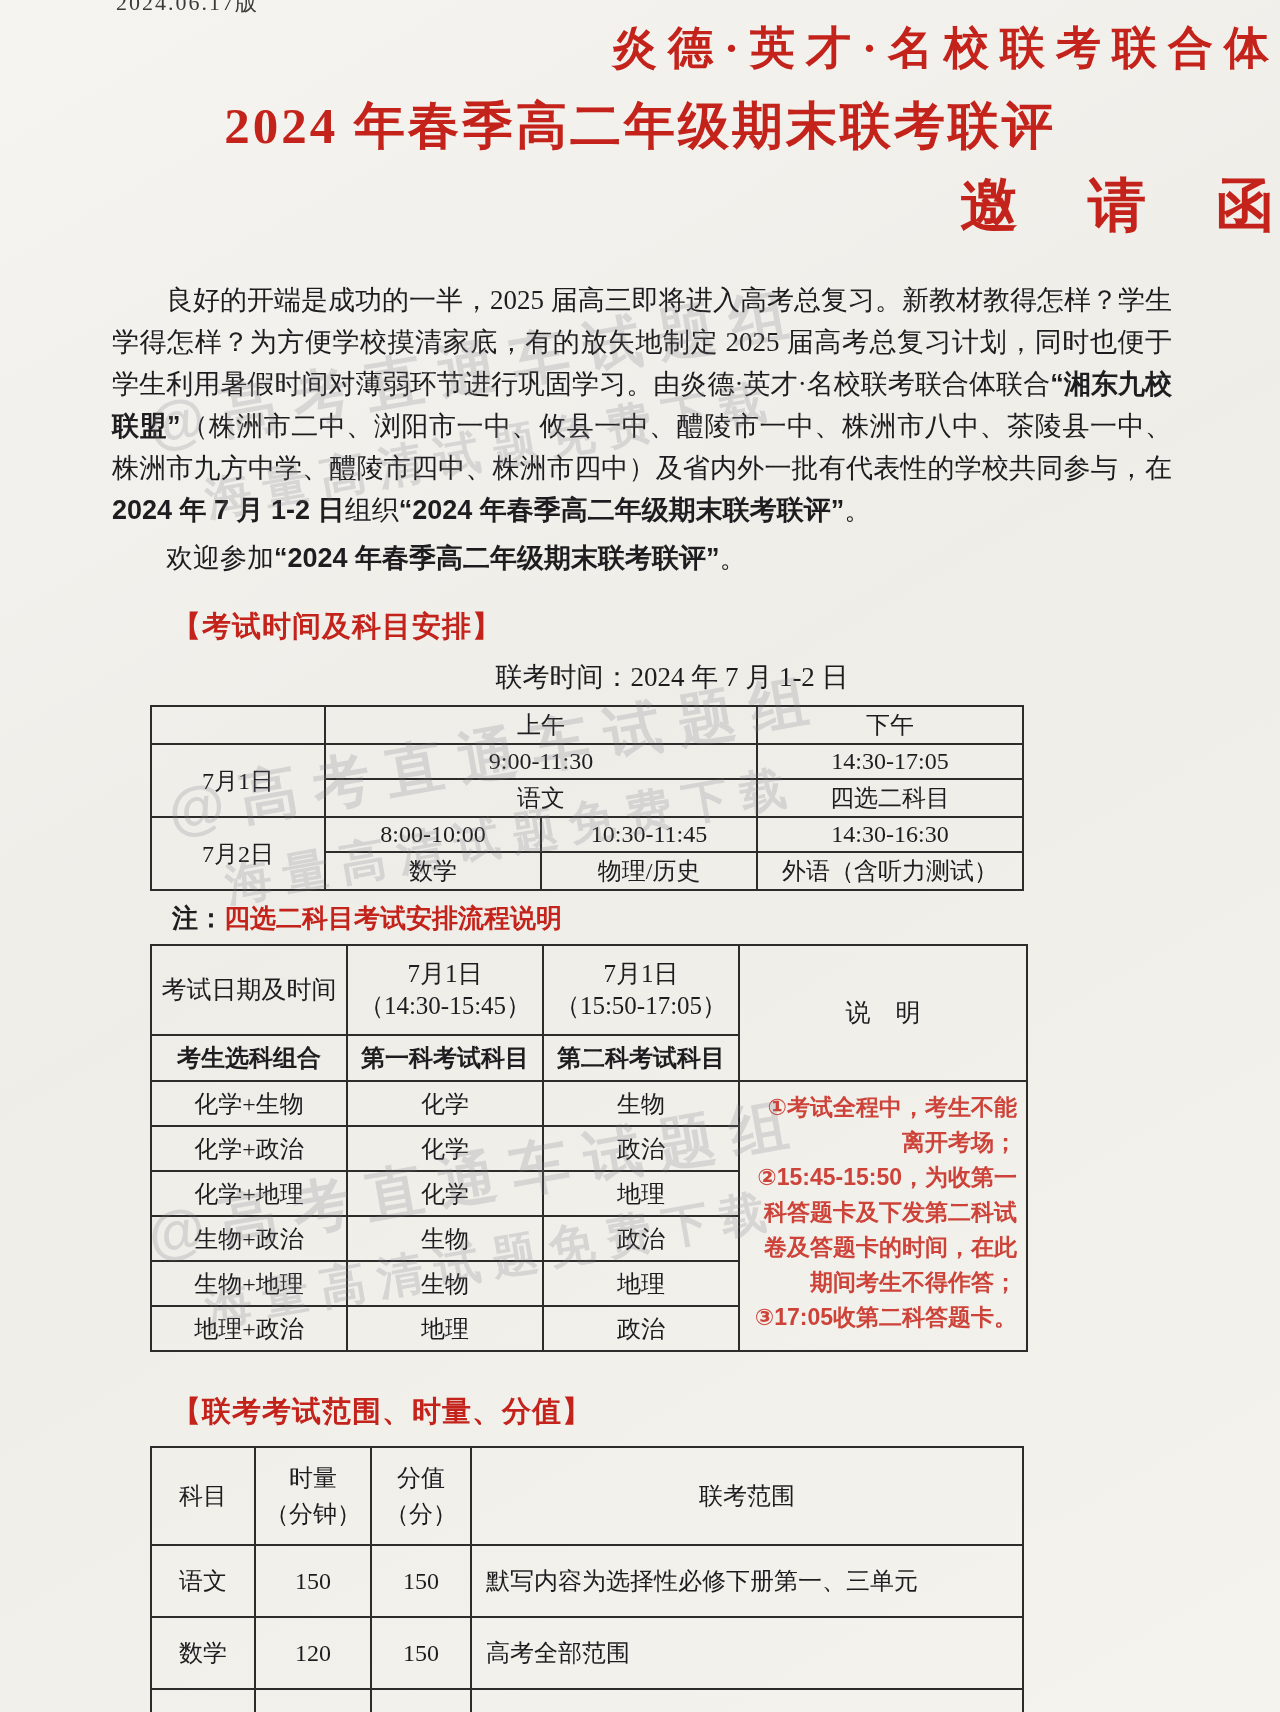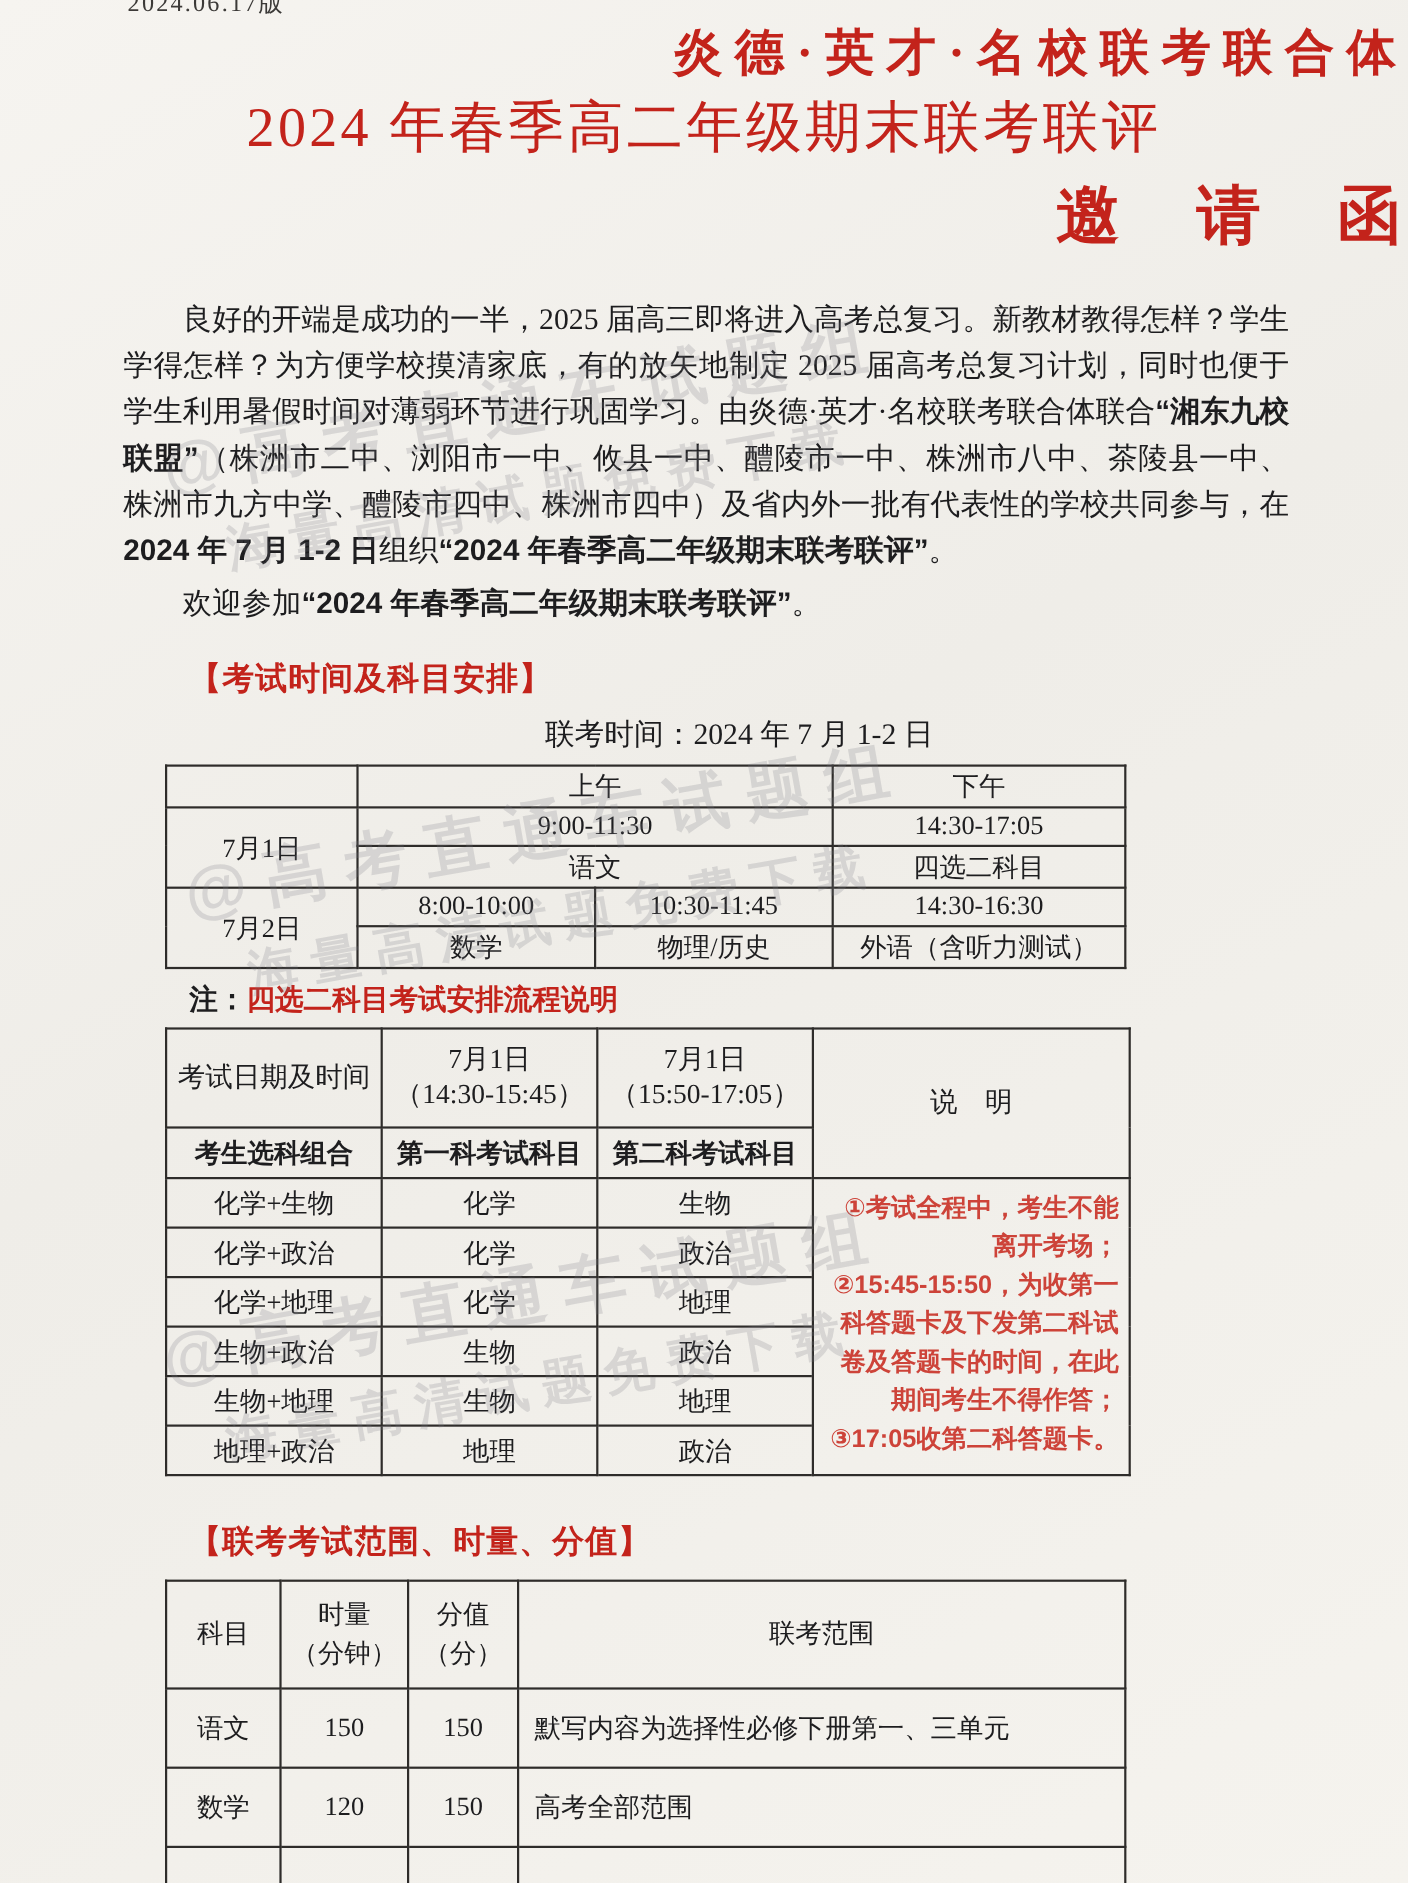--- a/index.html
+++ b/index.html
@@ -6,21 +6,21 @@
   html,body { background:#9a9a9a; }
   .page {
     position:relative; width:1280px; height:1712px; margin:0 auto;
     background:linear-gradient(150deg,#f6f4f0 0%,#efede8 45%,#f5f3ee 100%);
     overflow:hidden; color:#1d1d1f;
     font-family:"Liberation Serif","DejaVu Serif",serif;
   }
   .edition { position:absolute; top:-12px; left:116px; font-size:22px; color:#3c3a38; letter-spacing:2px; }
 
   .title1 { margin-top:18px; text-align:right; color:#c3231b; font-size:45px; font-weight:700; letter-spacing:11px; }
-  .title2 { margin-top:4px; text-align:center; color:#c3231b; font-size:51px; font-weight:400; letter-spacing:3px; }
+  .title2 { margin-top:14px; text-align:center; color:#c3231b; font-size:51px; font-weight:700; letter-spacing:3px; }
   .title3 { margin-top:6px; text-align:right; color:#c3231b; font-size:58px; font-weight:700; letter-spacing:6px; }
 
   .content { margin:34px 108px 0 112px; position:relative; }
   .para { font-size:27px; line-height:42px; text-indent:2em; text-align:justify; }
   .para + .para { margin-top:6px; }
   .b { font-weight:700; font-family:"Liberation Sans","DejaVu Sans",sans-serif; }
 
   .sec-heading { margin:28px 0 0 60px; color:#c3231b; font-weight:700; font-size:29px;
                  font-family:"Liberation Sans","DejaVu Sans",sans-serif; letter-spacing:1px; }
   .sec2 { margin-top:40px; }

